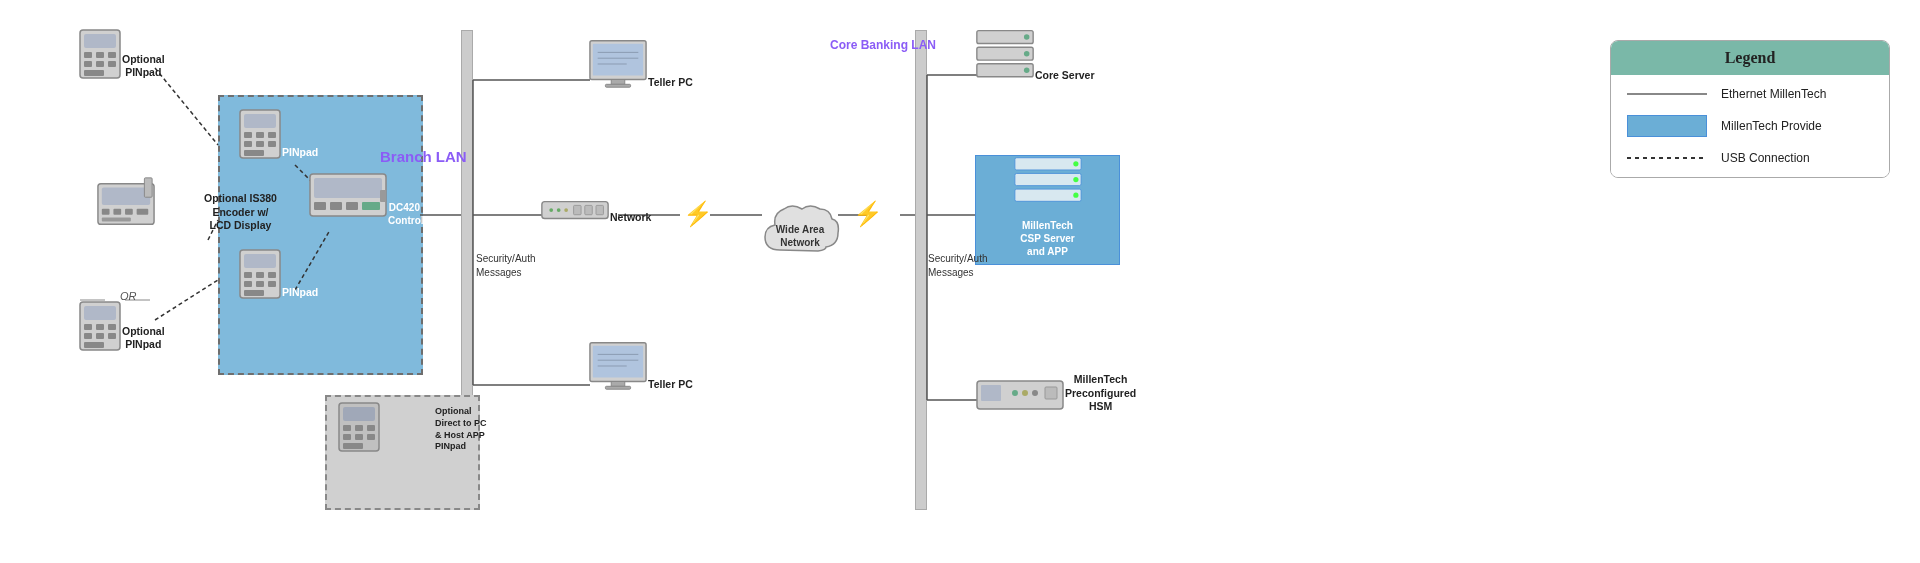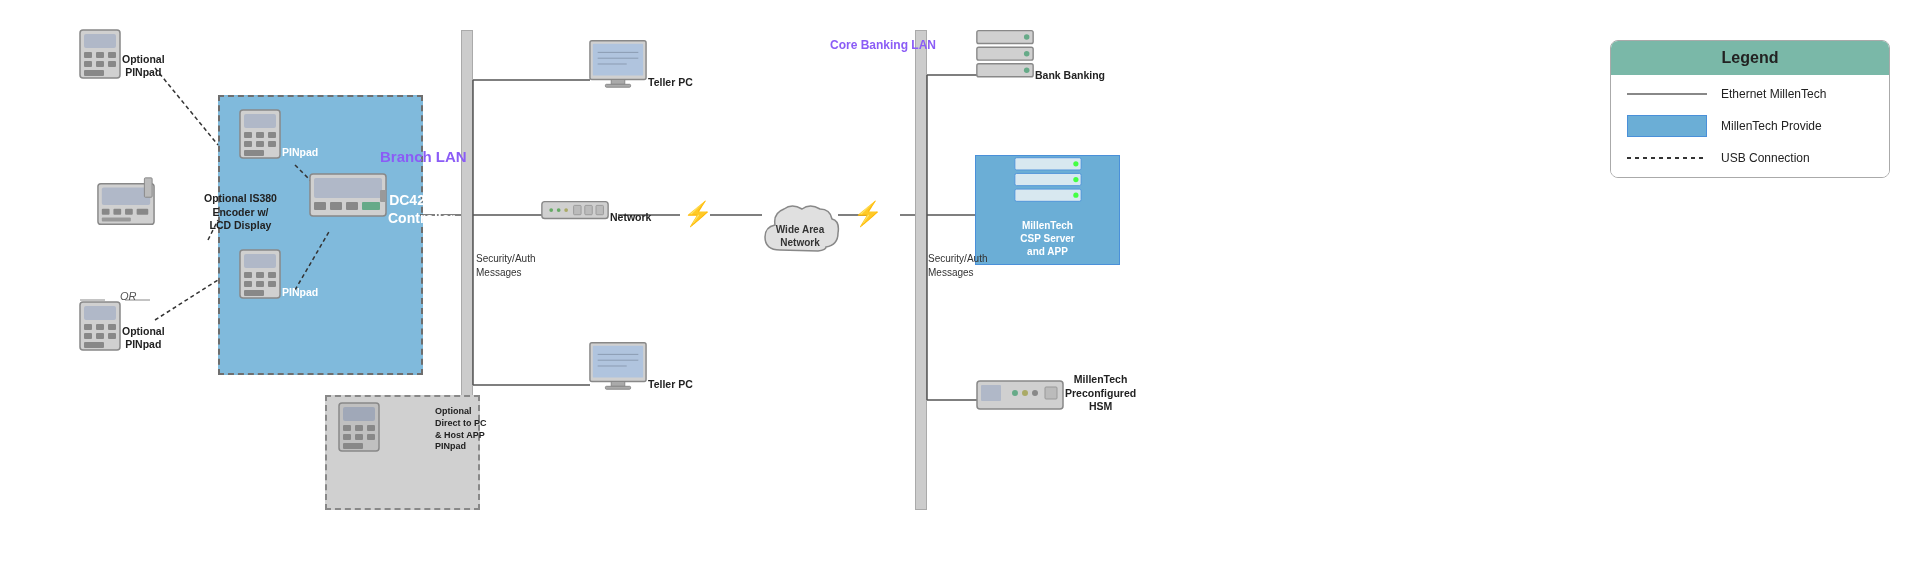--- a/index.html
+++ b/index.html
@@ -29,20 +29,21 @@
       border-radius: 8px;
       overflow: hidden;
     }
     .legend-header {
       background: #7ab8a8;
       text-align: center;
       padding: 8px 0;
       font-size: 16px;
       font-weight: bold;
       color: #222;
+      font-family: Liberation Serif, serif;
     }
     .legend-body {
       background: #fff;
       padding: 12px 16px;
     }
     .legend-item {
       display: flex;
       align-items: center;
       margin-bottom: 14px;
     }
@@ -347,21 +348,21 @@
     <svg width="80" height="55" viewBox="0 0 80 55">
       <rect x="2" y="2" width="76" height="42" rx="3" fill="#d0d0d0" stroke="#888" stroke-width="1.5"></rect>
       <rect x="6" y="6" width="68" height="20" rx="2" fill="#b0b8c8"></rect>
       <rect x="6" y="30" width="12" height="8" rx="1" fill="#888"></rect>
       <rect x="22" y="30" width="12" height="8" rx="1" fill="#888"></rect>
       <rect x="38" y="30" width="12" height="8" rx="1" fill="#888"></rect>
       <rect x="54" y="30" width="18" height="8" rx="1" fill="#6a8"></rect>
 
       <rect x="72" y="18" width="6" height="12" rx="1" fill="#999"></rect>
     </svg>
-    <div class="device-label" style="color:#fff; font-size:14px;">DC420 V2<br>Controller</div>
+    <div class="device-label" style="color:#fff; font-size:10px;">DC420 V2<br>Controller</div>
   </div>
 
   <div class="device" style="left:238px; top:248px;">
     <svg class="icon-pinpad" viewBox="0 0 44 52">
       <rect x="2" y="2" width="40" height="48" rx="3" fill="#d0d0d0" stroke="#888" stroke-width="1.5"></rect>
       <rect x="6" y="6" width="32" height="14" rx="2" fill="#b0b8c8"></rect>
       <rect x="6" y="24" width="8" height="6" rx="1" fill="#888"></rect>
       <rect x="18" y="24" width="8" height="6" rx="1" fill="#888"></rect>
       <rect x="30" y="24" width="8" height="6" rx="1" fill="#888"></rect>
       <rect x="6" y="33" width="8" height="6" rx="1" fill="#888"></rect>
@@ -430,21 +431,21 @@
 
   <div class="device" style="left:975px; top:28px;">
     <svg class="icon-server" viewBox="0 0 65 58">
       <rect x="2" y="2" width="61" height="14" rx="2" fill="#d0d0d0" stroke="#888" stroke-width="1.5"></rect>
       <circle cx="56" cy="9" r="3" fill="#6a8"></circle>
       <rect x="2" y="20" width="61" height="14" rx="2" fill="#d0d0d0" stroke="#888" stroke-width="1.5"></rect>
       <circle cx="56" cy="27" r="3" fill="#6a8"></circle>
       <rect x="2" y="38" width="61" height="14" rx="2" fill="#d0d0d0" stroke="#888" stroke-width="1.5"></rect>
       <circle cx="56" cy="45" r="3" fill="#6a8"></circle>
     </svg>
-    <div class="device-label">Bank Banking</div>
+    <div class="device-label">Core Server</div>
   </div>
 
   <div class="csp-box">
     <svg width="80" height="70" viewBox="0 0 80 70">
       <rect x="2" y="2" width="76" height="14" rx="2" fill="#d8e8f0" stroke="#4a90d9" stroke-width="1"></rect>
       <circle cx="72" cy="9" r="3" fill="#4f4"></circle>
       <rect x="2" y="20" width="76" height="14" rx="2" fill="#d8e8f0" stroke="#4a90d9" stroke-width="1"></rect>
       <circle cx="72" cy="27" r="3" fill="#4f4"></circle>
       <rect x="2" y="38" width="76" height="14" rx="2" fill="#d8e8f0" stroke="#4a90d9" stroke-width="1"></rect>
       <circle cx="72" cy="45" r="3" fill="#4f4"></circle>

